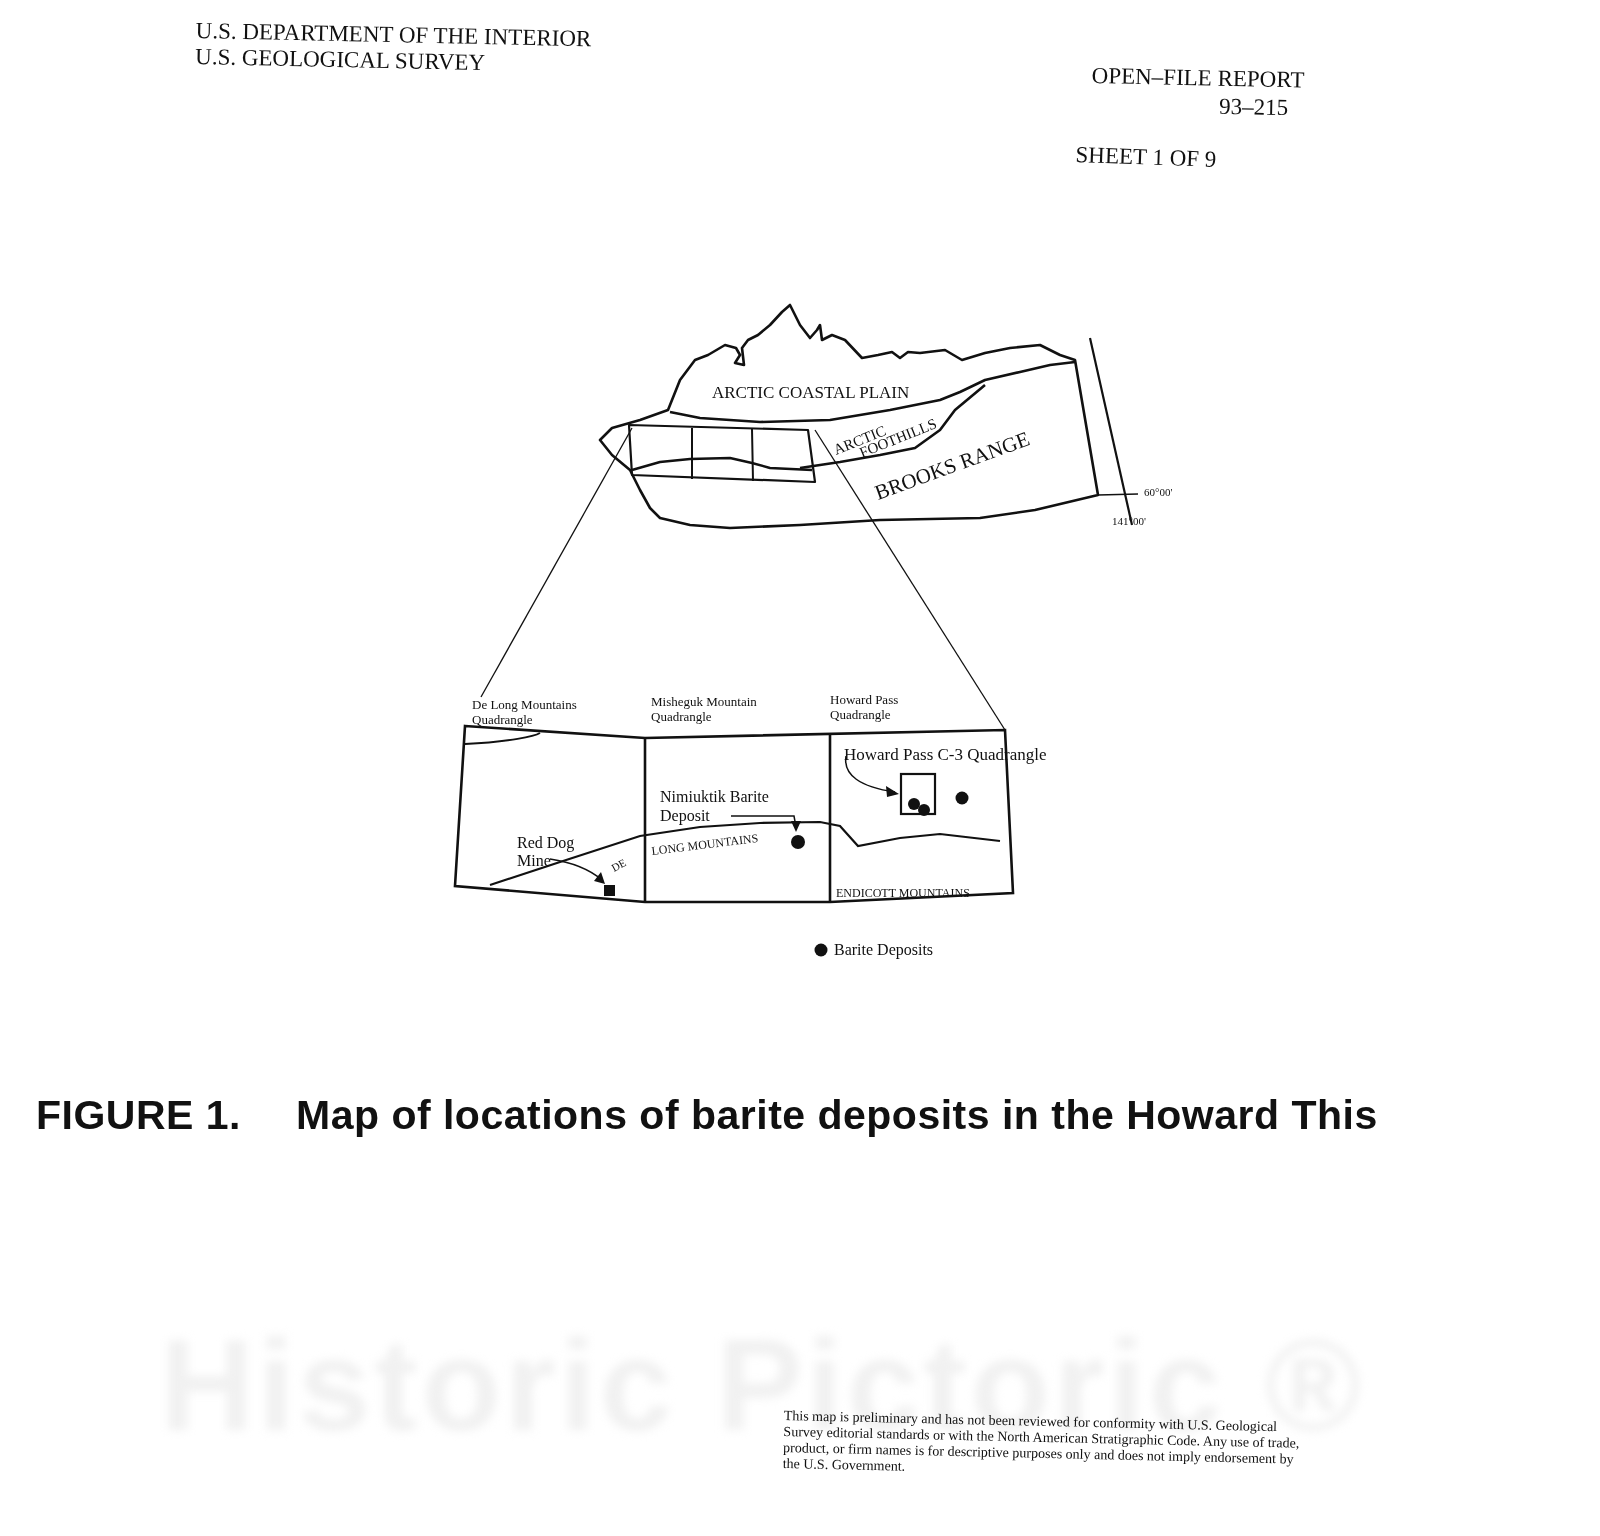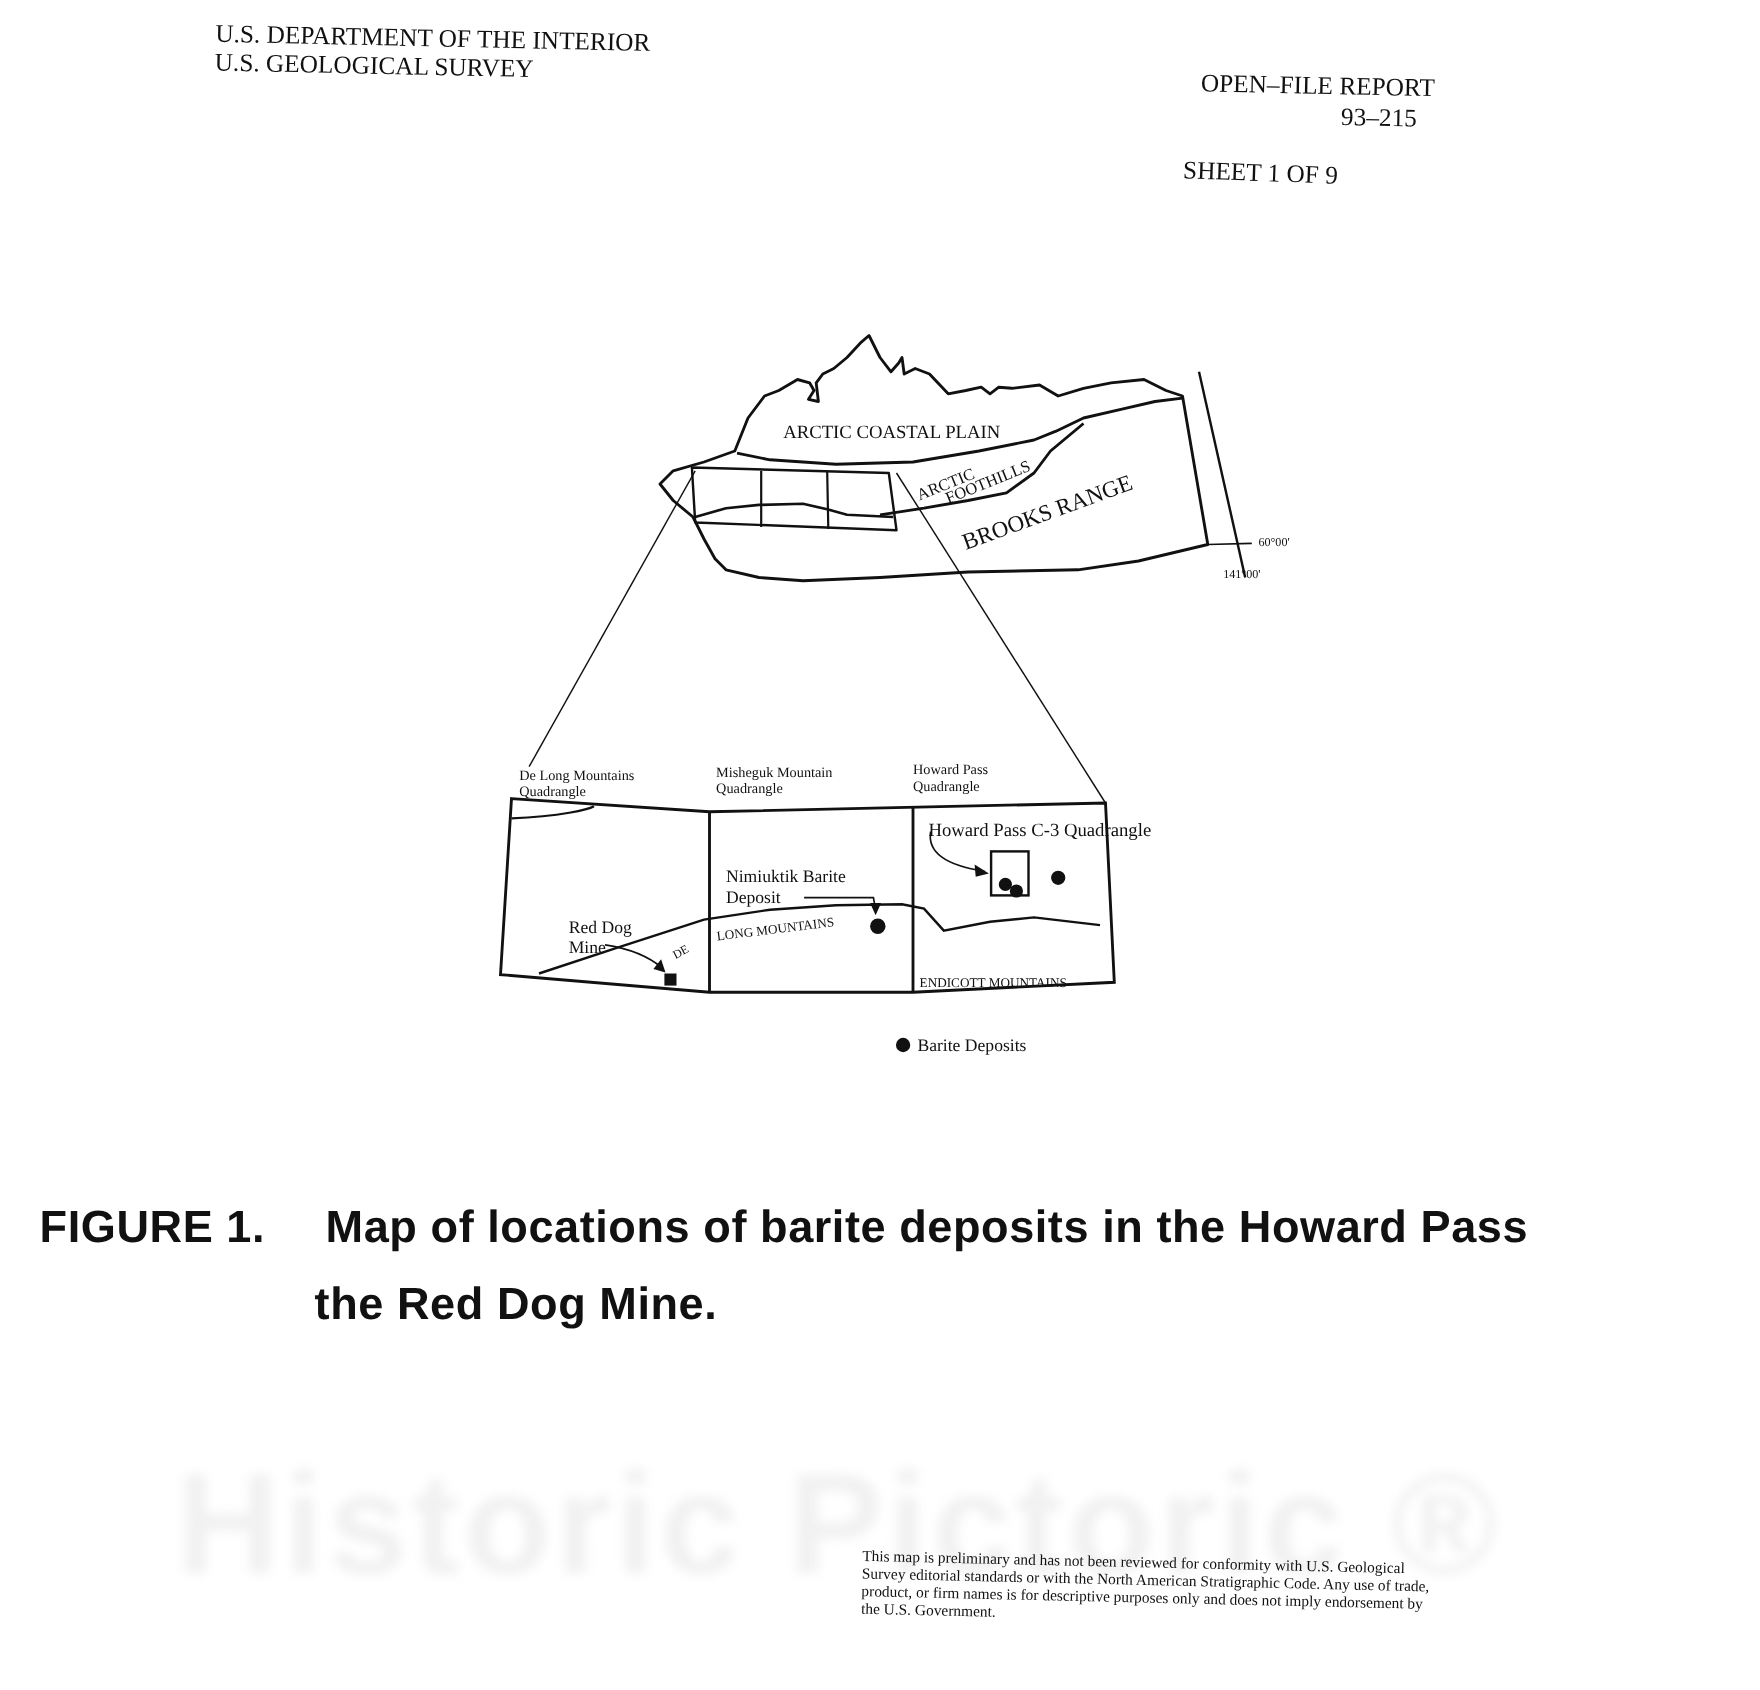--- a/index.html
+++ b/index.html
@@ -113,22 +113,21 @@
   <text class="maplbl" x="652" y="855" font-size="12" transform="rotate(-7 652 855)">LONG MOUNTAINS</text>
   <text class="maplbl" x="836" y="897" font-size="12">ENDICOTT MOUNTAINS</text>
 
   <g>
     <circle cx="821" cy="950" r="6.5" fill="#111"></circle>
     <text class="maplbl" x="834" y="955" font-size="16">Barite Deposits</text>
   </g>
 </svg>
 
 <div id="caption" class="abs sans">
-  <span class="fig">FIGURE 1.</span><span>Map of locations of barite deposits in the Howard Pass</span>
-  <span class="line3">the Red Dog Mine.</span>
+  <span class="fig">FIGURE 1.</span><span>Map of locations of barite deposits in the Howard This</span>
 </div>
 
 <div id="disclaimer" class="abs serif">
   <span>This map is preliminary and has not been reviewed for conformity with U.S. Geological</span>
   <span>Survey editorial standards or with the North American Stratigraphic Code. Any use of trade,</span>
   <span>product, or firm names is for descriptive purposes only and does not imply endorsement by</span>
   <span>the U.S. Government.</span>
 </div>
 
 </body></html>

